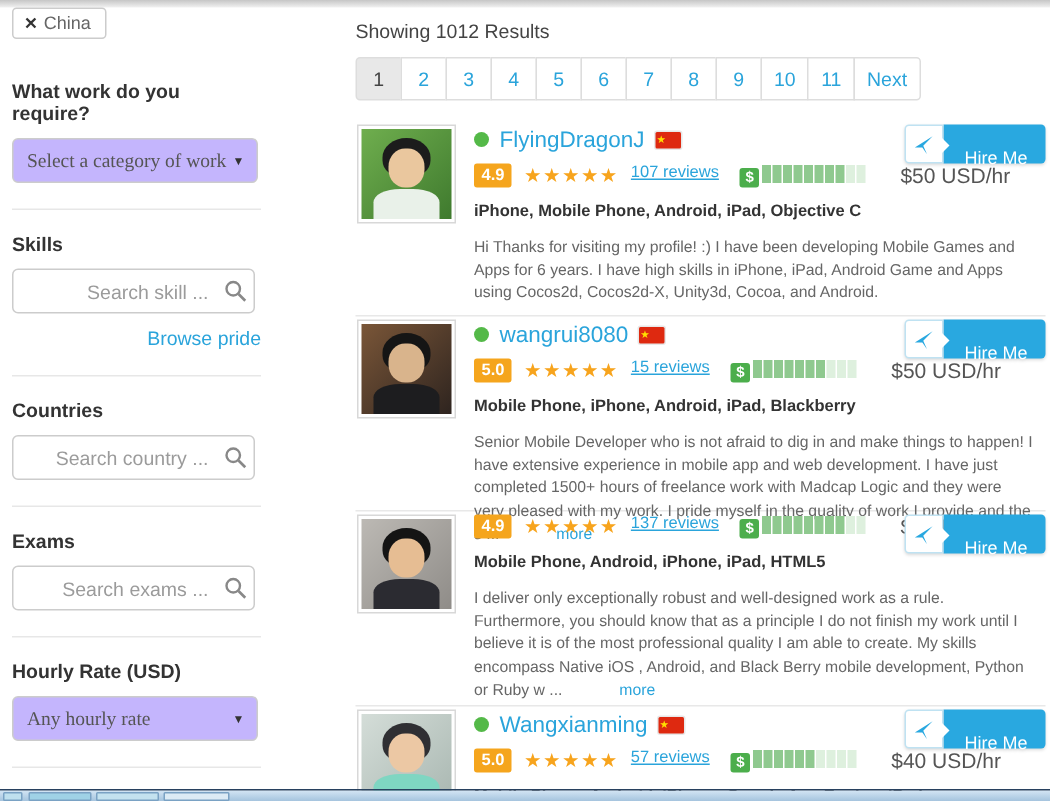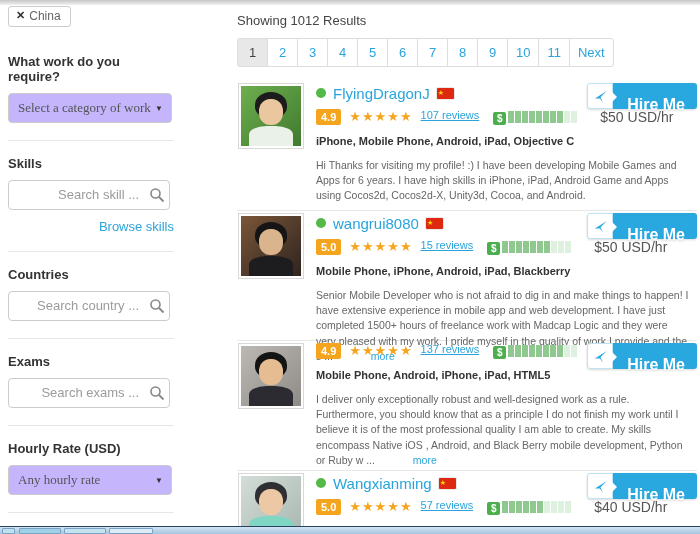--- a/index.html
+++ b/index.html
@@ -74,21 +74,21 @@
   .skills { font-size:11px; font-weight:bold; color:#333; margin-bottom:11px; }
   .desc { font-size:10.5px; color:#666; line-height:1.45; width:374px; }
   .more { color:#2aa4db; text-decoration:none; cursor:pointer;margin-left:35px; }
 
   .hirebtn { position:absolute; right:0; top:2px; display:flex; height:26px;
     text-decoration:none; cursor:pointer; filter:drop-shadow(0 1px 1px rgba(0,0,0,.15)); }
   .hirebtn .logo { width:26px; height:26px; background:#fff; border:1px solid #bfe2f2;
     border-radius:3px 0 0 3px; display:flex; align-items:center; justify-content:center; position:relative; z-index:1; }
   .hirebtn .logo:after { content:""; position:absolute; right:-5px; top:8px;
     border-left:5px solid #fff; border-top:5px solid transparent; border-bottom:5px solid transparent; }
-  .hirebtn .blue { background:#29a8e0; color:#fff; font-size:16px; font-weight:bold;
+  .hirebtn .blue { background:#29a8e0; color:#fff; font-size:12px; font-weight:normal;
     display:flex; align-items:center; padding:18px 12px 0 14px; border-radius:0 3px 3px 0; }
 
   .taskbar { position:absolute; left:0; bottom:0; width:700px; height:8px;
     border-top:1px solid #28415f; background:linear-gradient(#d3e5f4,#a5c4de); }
   .taskbar i { position:absolute; top:1px; height:6px; border:1px solid #7aa2c4; border-radius:1px; }
   .tb1 { left:2px; width:13px; background:#bfe0ee; }
   .tb2 { left:19px; width:42px; background:#9fd2e6; }
   .tb3 { left:64px; width:42px; background:#c4e2ef; }
   .tb4 { left:109px; width:44px; background:#dcebf5; }
 </style>
@@ -113,21 +113,21 @@
 
   <div class="fsection">
     <div class="flabel">Skills</div>
     <div class="searchwrap">
       <input type="text" placeholder="Search skill ..." style="">
       <svg width="16" height="16" viewBox="0 0 16 16">
         <circle cx="6.5" cy="6.5" r="4.5" fill="none" stroke="#888" stroke-width="1.6"></circle>
         <line x1="10" y1="10" x2="14.5" y2="14.5" stroke="#888" stroke-width="1.8"></line>
       </svg>
     </div>
-    <a class="browse">Browse skills</a>
+    <a class="browse">Browse pride</a>
   </div>
 
   <div class="fsection">
     <div class="flabel">Countries</div>
     <div class="searchwrap">
       <input type="text" placeholder="Search country ..." style="">
       <svg width="16" height="16" viewBox="0 0 16 16">
         <circle cx="6.5" cy="6.5" r="4.5" fill="none" stroke="#888" stroke-width="1.6"></circle>
         <line x1="10" y1="10" x2="14.5" y2="14.5" stroke="#888" stroke-width="1.8"></line>
       </svg>

